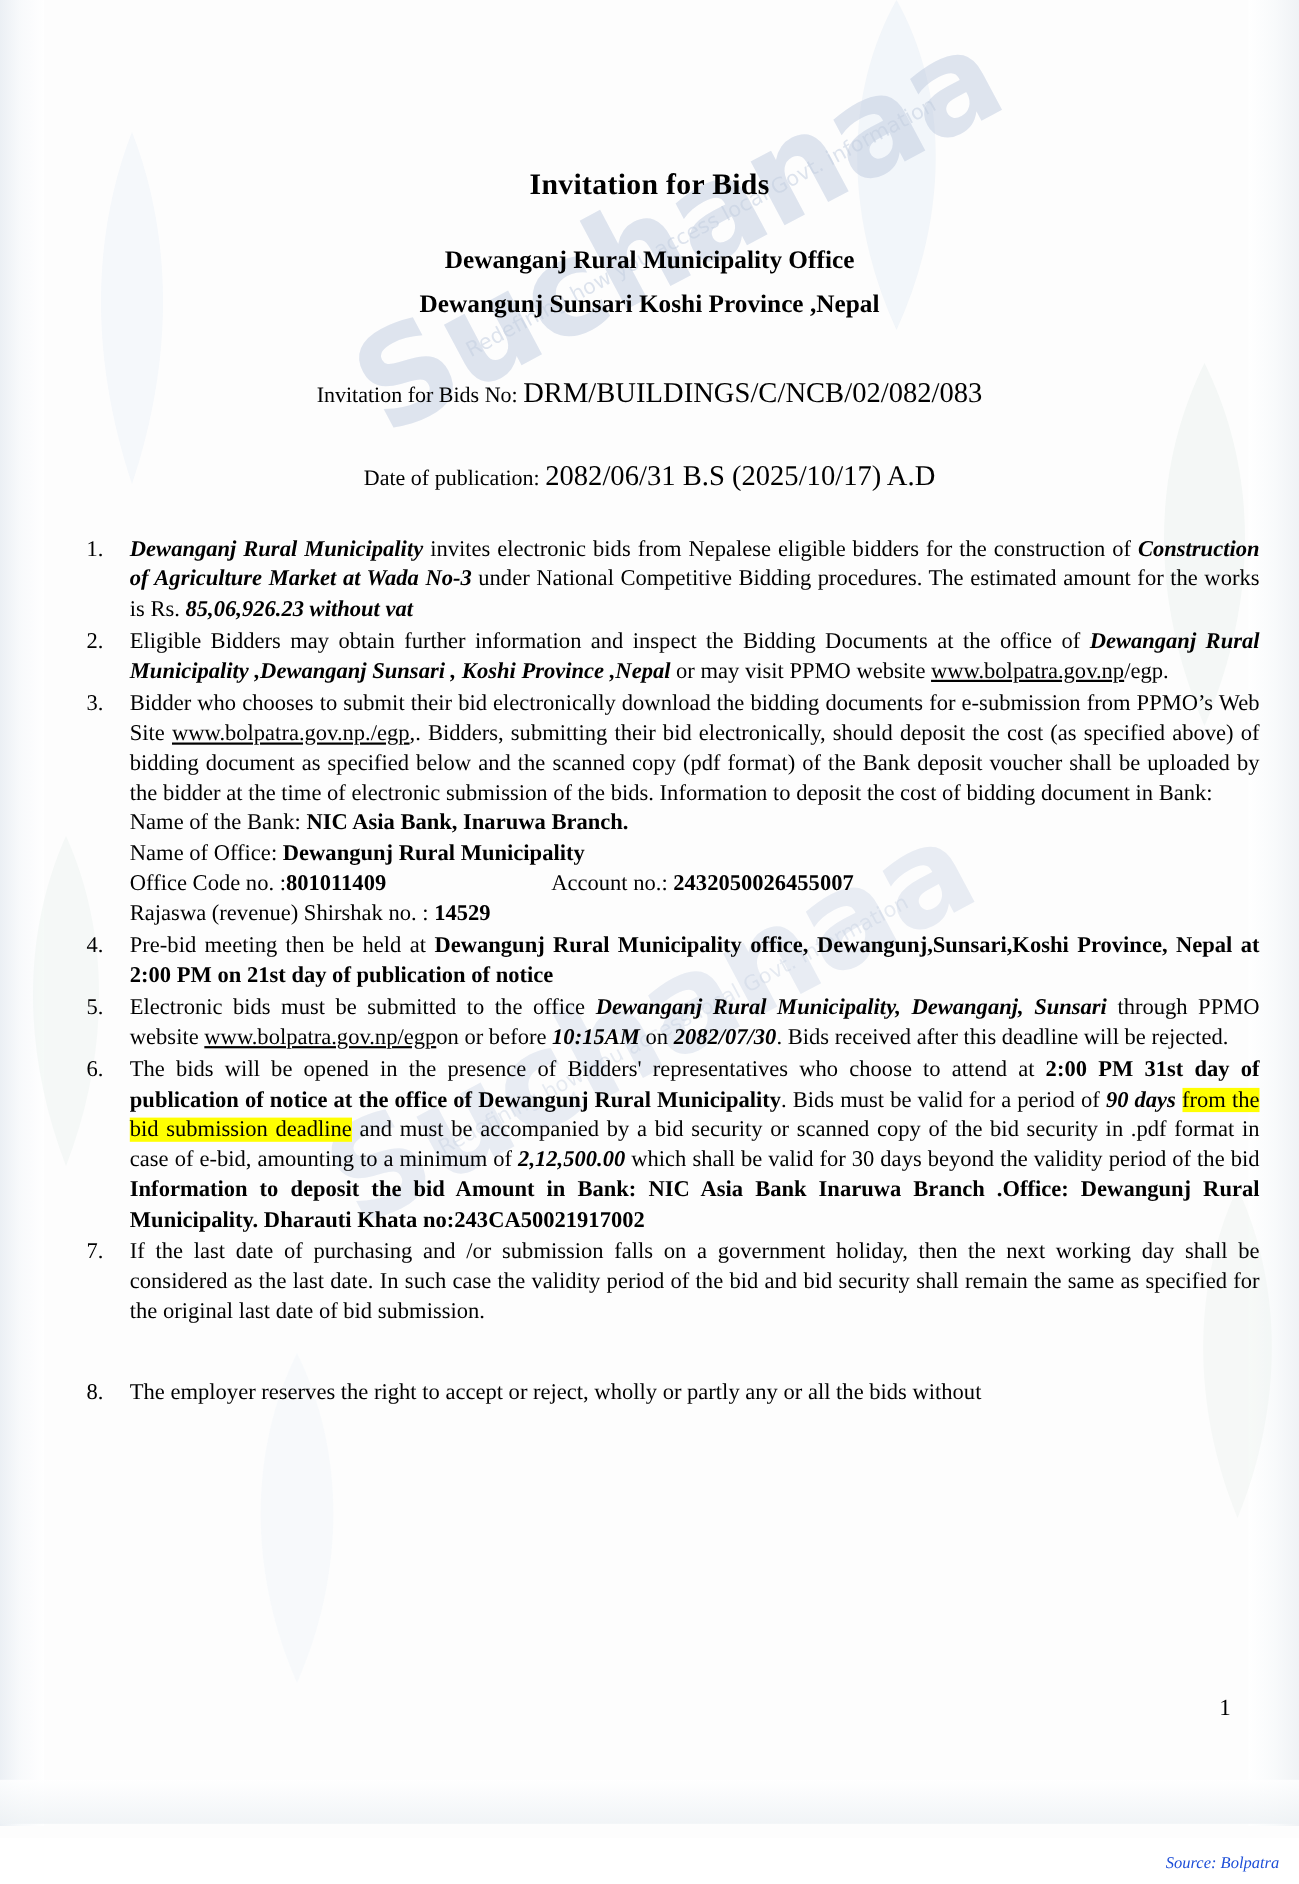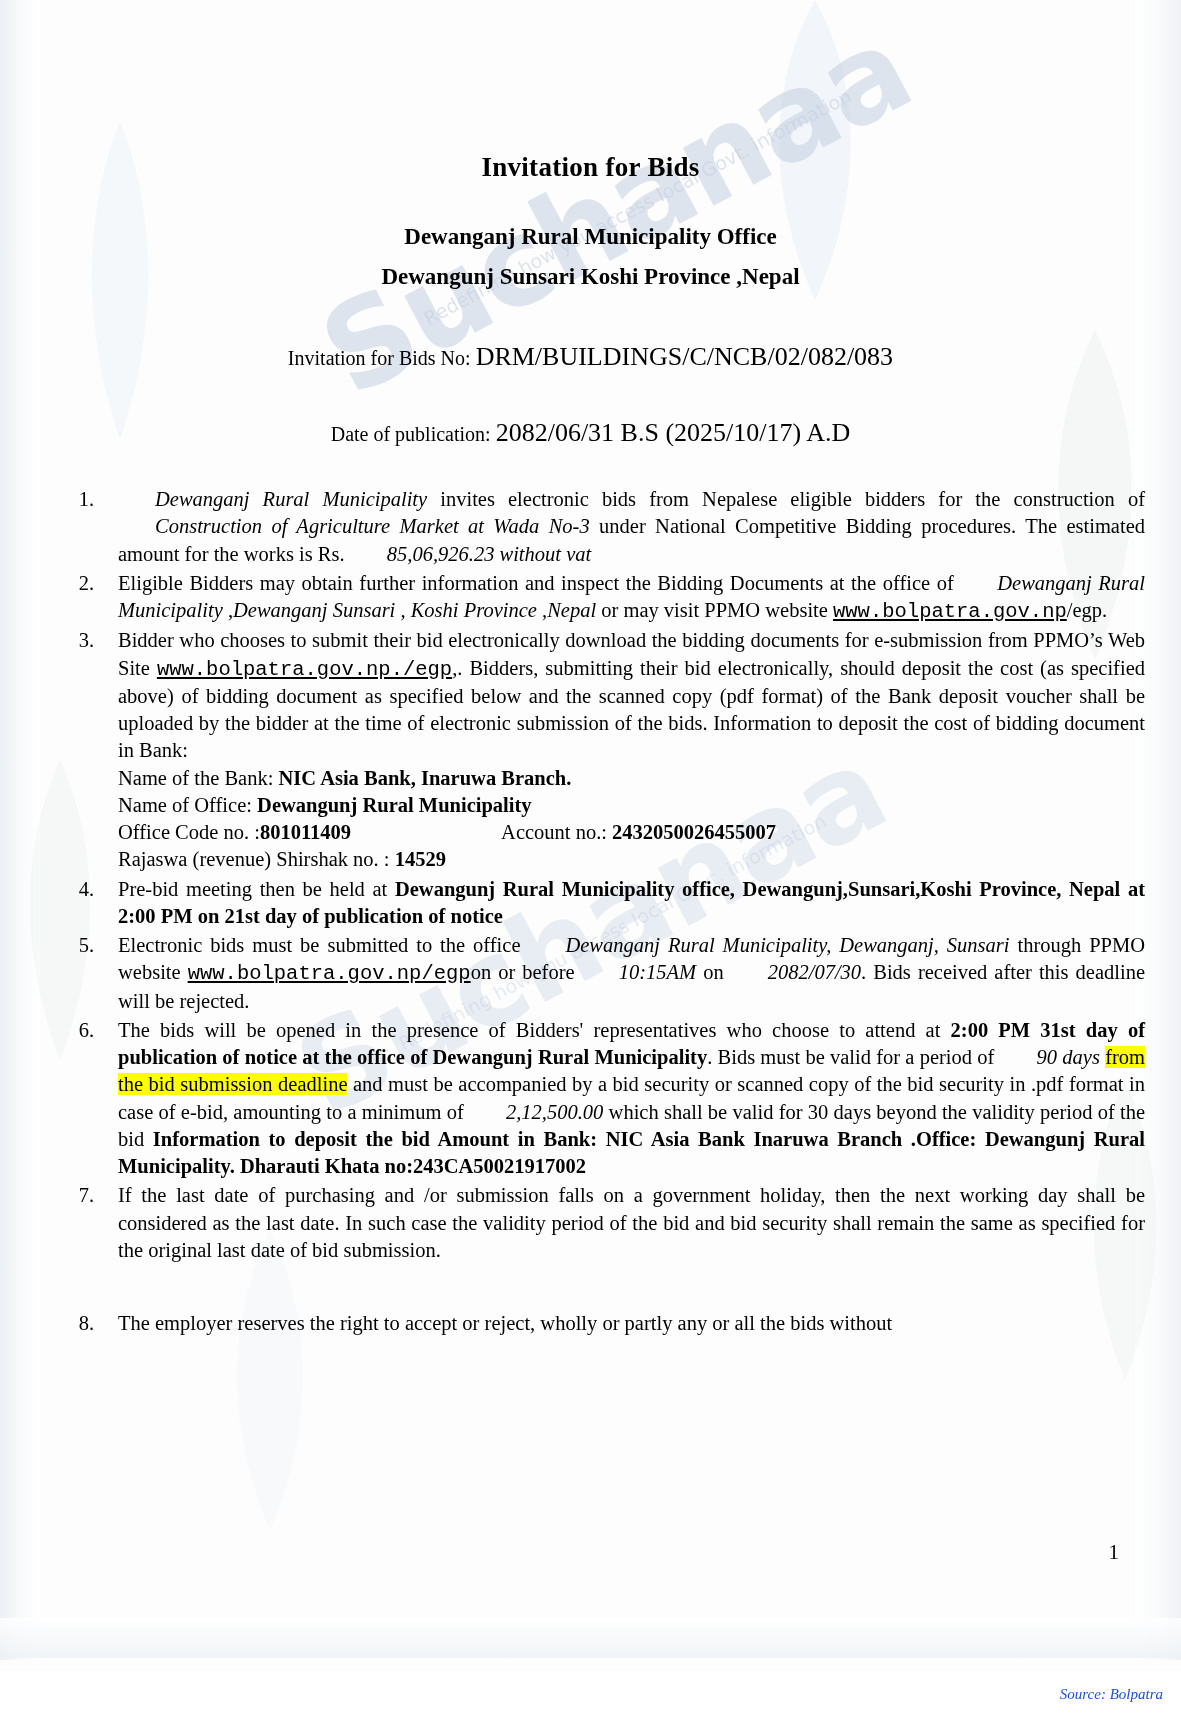--- a/index.html
+++ b/index.html
@@ -103,22 +103,22 @@
   }
   ol.clauses > li .num{
     position:absolute;
     left:12px;
     top:0;
     width:46px;
     text-align:right;
     font-size:20.5px;
   }
   .b{font-weight:bold;}
-  .bi{font-weight:normal;font-style:italic;margin-left:37px;}
-  .u{text-decoration:underline;font-family:Liberation Mono, monospace;}
+  .bi{font-weight:bold;font-style:italic;}
+  .u{text-decoration:underline;}
   .hl{background:#ffff00;}
   .sub-line{display:block;}
   .acct-row{display:block;}
   .acct-row .gap{display:inline-block;width:150px;}
 
   .page-number{
     position:absolute;
     right:62px;
     top:1540px;
     font-size:21px;

